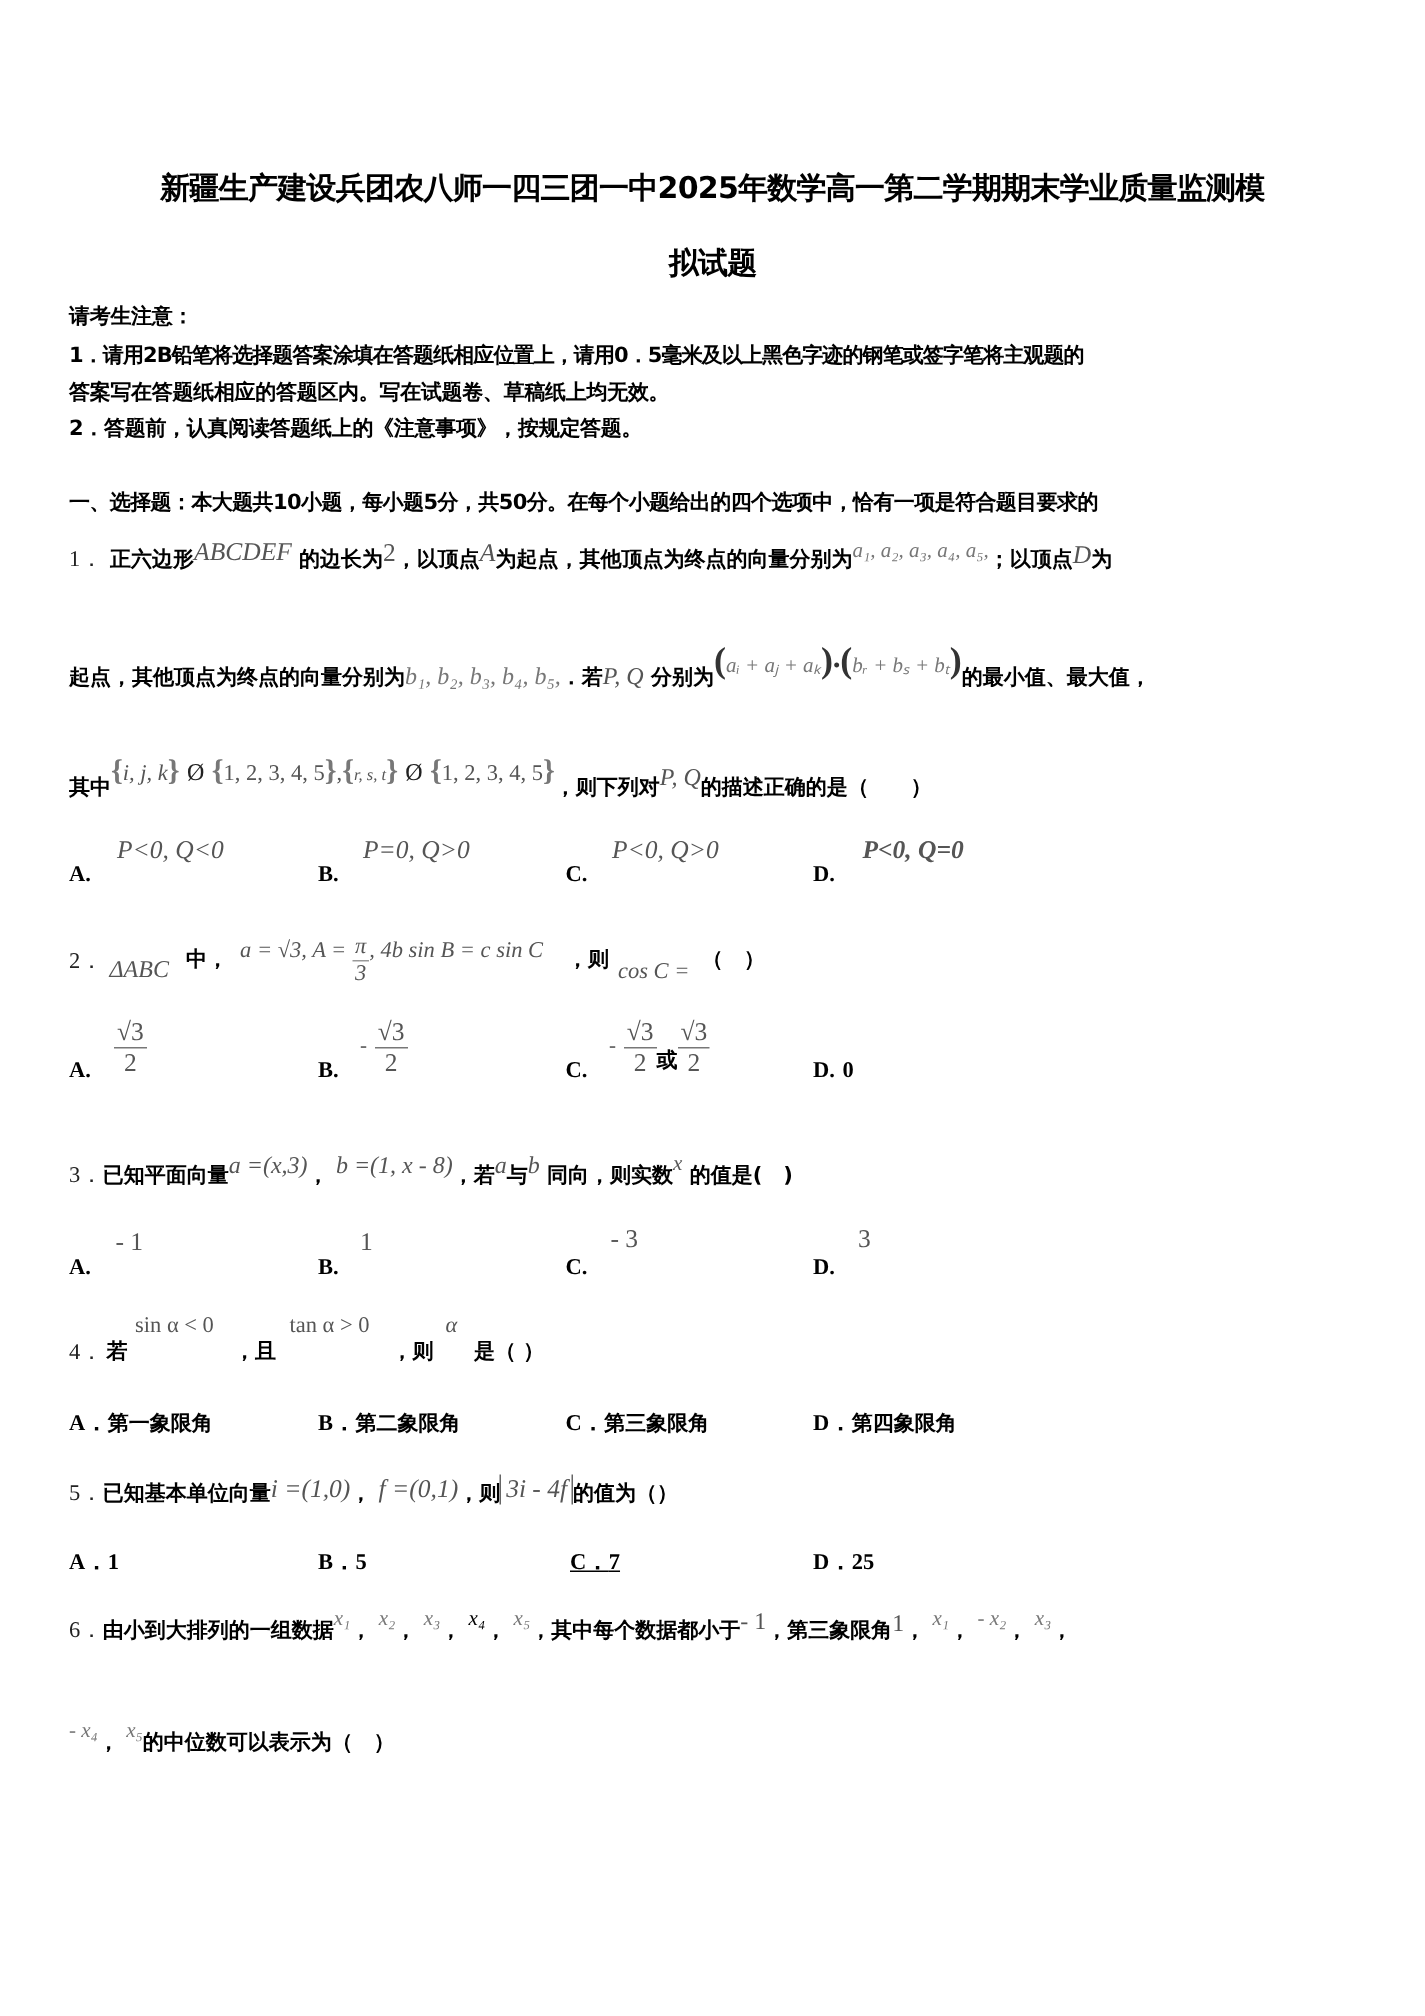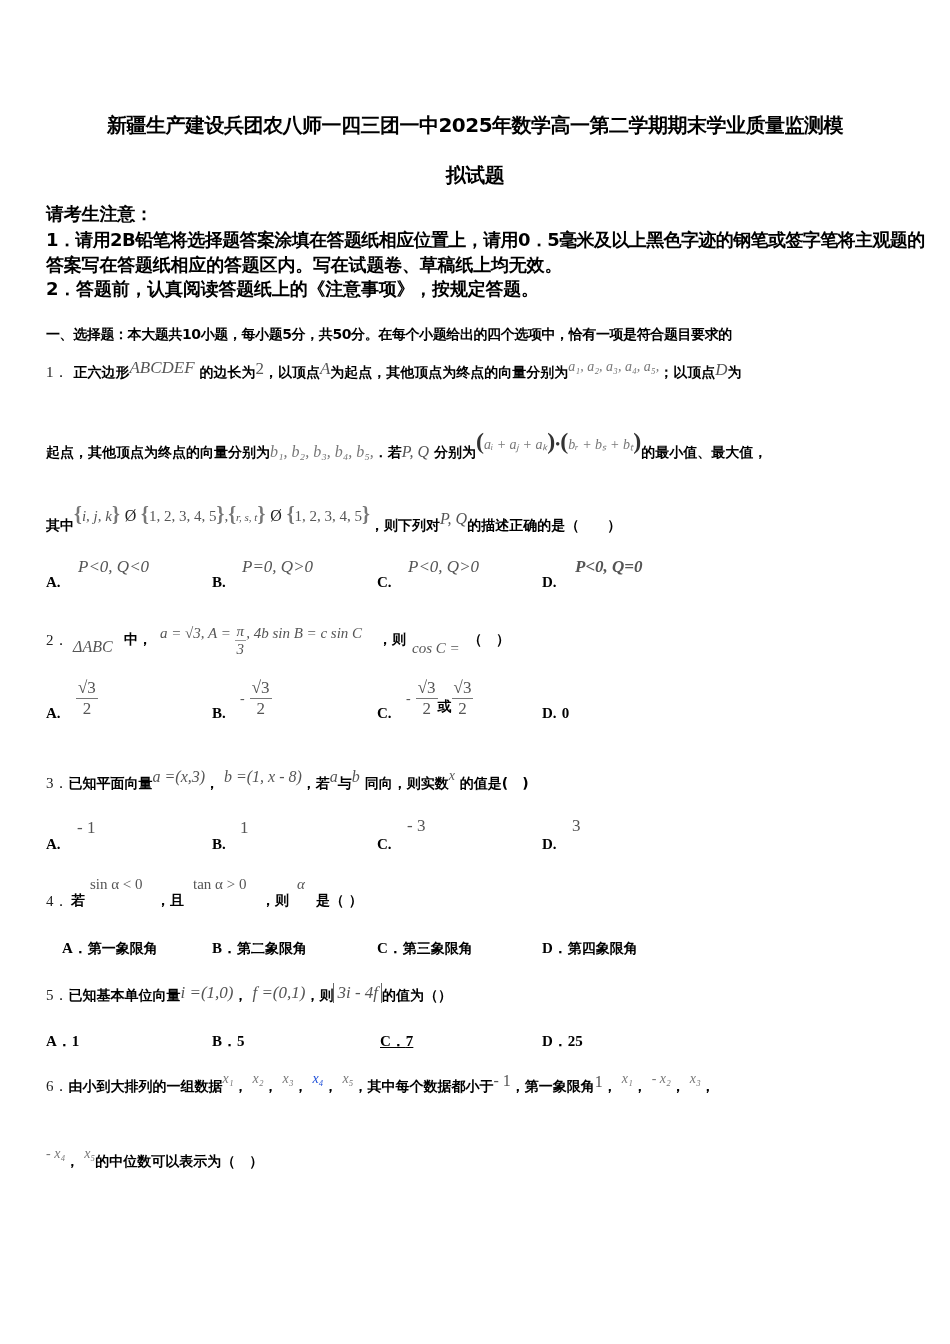--- a/index.html
+++ b/index.html
@@ -24,21 +24,21 @@
       text-align: center;
       left: 0; width: 950px;
     }
     .cn {
       font-family: "DejaVu Sans", sans-serif;
       font-size: 14px;
       font-weight: bold;
     }
     .notice {
       font-family: "DejaVu Sans", sans-serif;
-      font-size: 18px;
+      font-size: 14px;
       font-weight: bold;
       letter-spacing: -0.2px;
     }
     .qnum {
       font-family: "Liberation Serif", serif;
       font-size: 15px;
       font-weight: normal;
       color: #222;
     }
     .m {
@@ -176,41 +176,41 @@
 
 <div class="abs qnum" style="left:46px; top:892px;">4．</div>
 <div class="abs cn" style="left:71px; top:892px;">若</div>
 <div class="abs mr" style="left:90px; top:876px; font-size:15px;">sin α &lt; 0</div>
 <div class="abs cn" style="left:156px; top:892px;">，且</div>
 <div class="abs mr" style="left:193px; top:876px; font-size:15px;">tan α &gt; 0</div>
 <div class="abs cn" style="left:261px; top:892px;">，则</div>
 <div class="abs m" style="left:297px; top:876px; font-size:15px;">α</div>
 <div class="abs cn" style="left:316px; top:892px;">是（ ）</div>
 
-<div class="abs" style="left:46px; top:938px;margin-left:16px;"><span class="opt-label">A．</span><span class="opt-text">第一象限角</span></div>
+<div class="abs" style="left:46px; top:938px;"><span class="opt-label">A．</span><span class="opt-text">第一象限角</span></div>
 <div class="abs" style="left:212px; top:938px;"><span class="opt-label">B．</span><span class="opt-text">第二象限角</span></div>
 <div class="abs" style="left:377px; top:938px;"><span class="opt-label">C．</span><span class="opt-text">第三象限角</span></div>
 <div class="abs" style="left:542px; top:938px;"><span class="opt-label">D．</span><span class="opt-text">第四象限角</span></div>
 
 <div class="abs cn" style="left:46px; top:985px;">
   <span class="qnum">5．</span><span>已知基本单位向量</span><span class="m" style="font-size:17px; position:relative; top:-2px;">i =(1,0)</span><span>，</span>
   <span class="m" style="font-size:17px; position:relative; top:-2px;">f =(0,1)</span><span>，则</span><span class="abs-bar m" style="font-size:17px; position:relative; top:-2px;">3i - 4f</span><span>的值为（）</span>
 </div>
 
 <div class="abs" style="left:46px; top:1031px;"><span class="opt-label">A．</span><span class="opt-val">1</span></div>
 <div class="abs" style="left:212px; top:1031px;"><span class="opt-label">B．</span><span class="opt-val">5</span></div>
 <div class="abs" style="left:380px; top:1031px;text-decoration:underline;"><span class="opt-label">C．</span><span class="opt-val">7</span></div>
 <div class="abs" style="left:542px; top:1031px;"><span class="opt-label">D．</span><span class="opt-val">25</span></div>
 
 <div class="abs cn" style="left:46px; top:1077px;">
   <span class="qnum">6．</span><span>由小到大排列的一组数据</span><span class="m" style="font-size:14px; position:relative; top:-8px; color:#777;">x₁</span><span>，</span>
   <span class="m" style="font-size:14px; position:relative; top:-8px; color:#777;">x₂</span><span>，</span>
   <span class="m" style="font-size:14px; position:relative; top:-8px; color:#777;">x₃</span><span>，</span>
-  <span class="m" style="font-size:14px; position:relative; top:-8px; color:#1d4ed8;">x₄</span><span>，</span>
-  <span class="m" style="font-size:14px; position:relative; top:-8px; color:#777;">x₅</span><span>，其中每个数据都小于</span><span class="mr" style="font-size:16px; position:relative; top:-5px;">- 1</span><span>，第一象限角</span><span class="mr" style="font-size:16px; position:relative; top:-4px;">1</span><span>，</span>
+  <span class="m" style="font-size:14px; position:relative; top:-8px; color:#000000;">x₄</span><span>，</span>
+  <span class="m" style="font-size:14px; position:relative; top:-8px; color:#777;">x₅</span><span>，其中每个数据都小于</span><span class="mr" style="font-size:16px; position:relative; top:-5px;">- 1</span><span>，第三象限角</span><span class="mr" style="font-size:16px; position:relative; top:-4px;">1</span><span>，</span>
   <span class="m" style="font-size:14px; position:relative; top:-8px; color:#777;">x₁</span><span>，</span>
   <span class="m" style="font-size:14px; position:relative; top:-8px; color:#777;margin-top:16px;">- x₂</span><span>，</span>
   <span class="m" style="font-size:14px; position:relative; top:-8px; color:#777;">x₃</span><span>，</span>
 </div>
 
 <div class="abs cn" style="left:46px; top:1153px;">
   <span class="m" style="font-size:14px; position:relative; top:-8px; color:#777;">- x₄</span><span>，</span>
   <span class="m" style="font-size:14px; position:relative; top:-8px; color:#777;">x₅</span><span>的中位数可以表示为（　）</span>
 </div>
 

